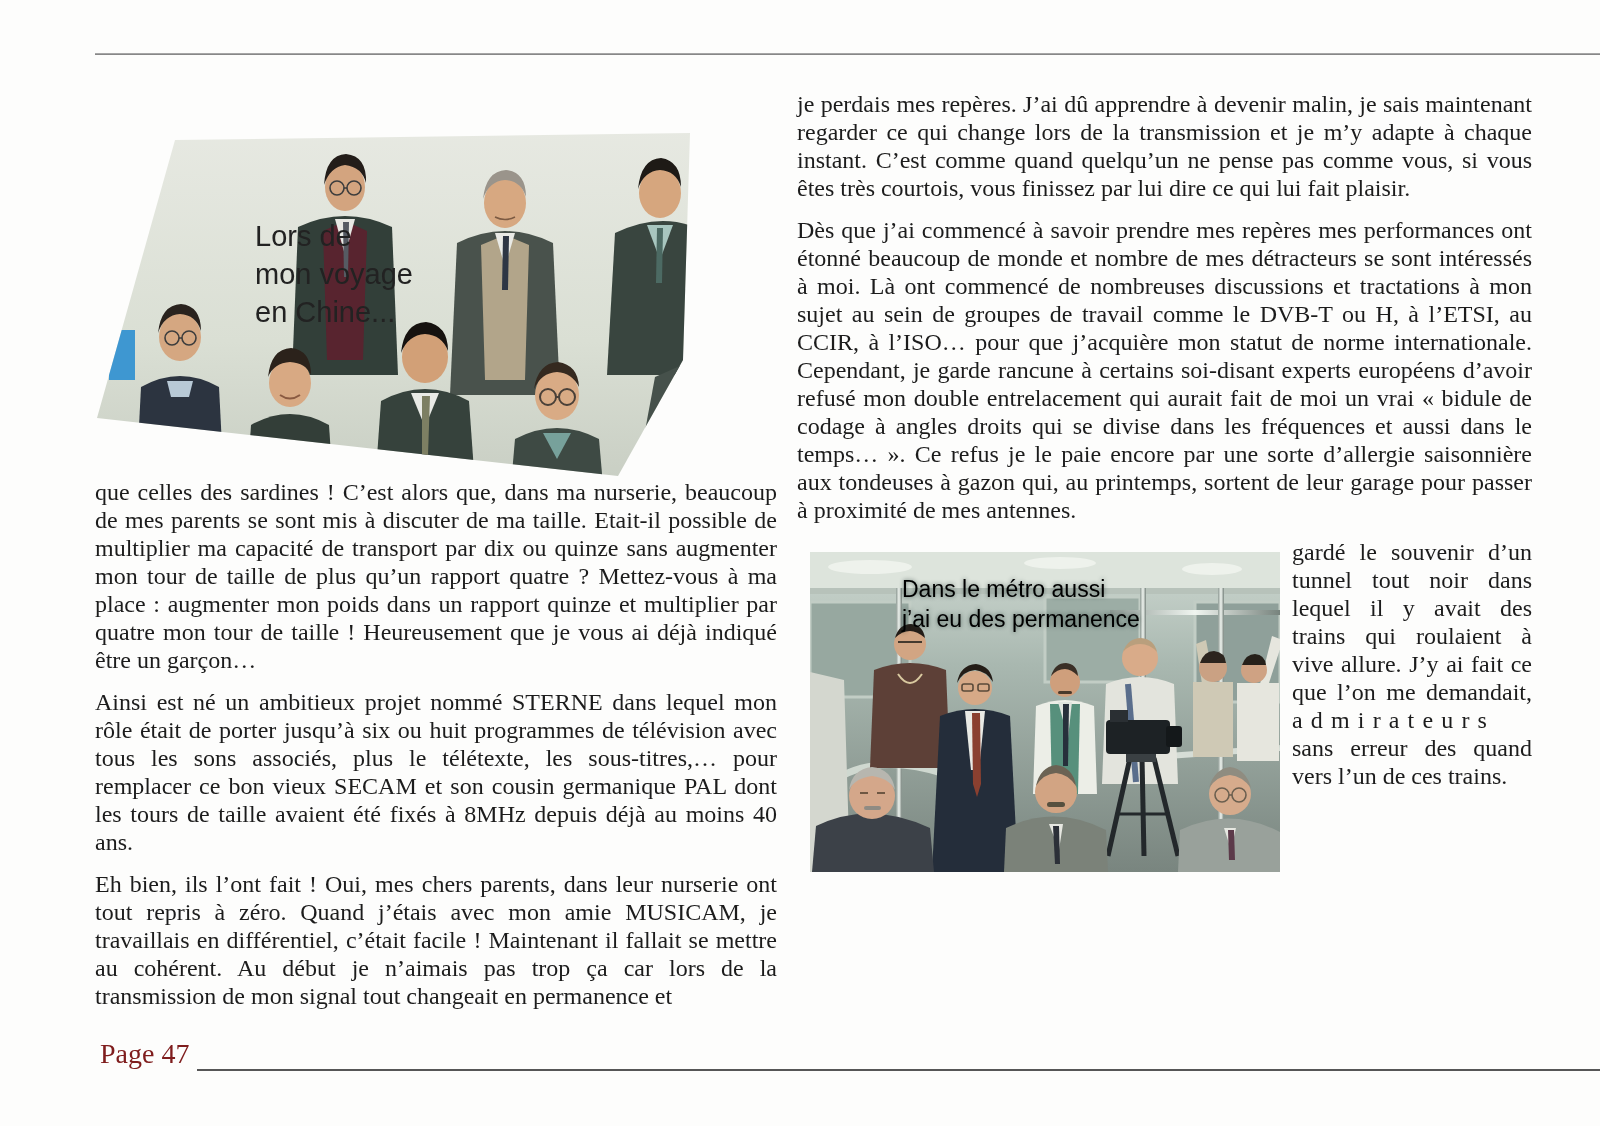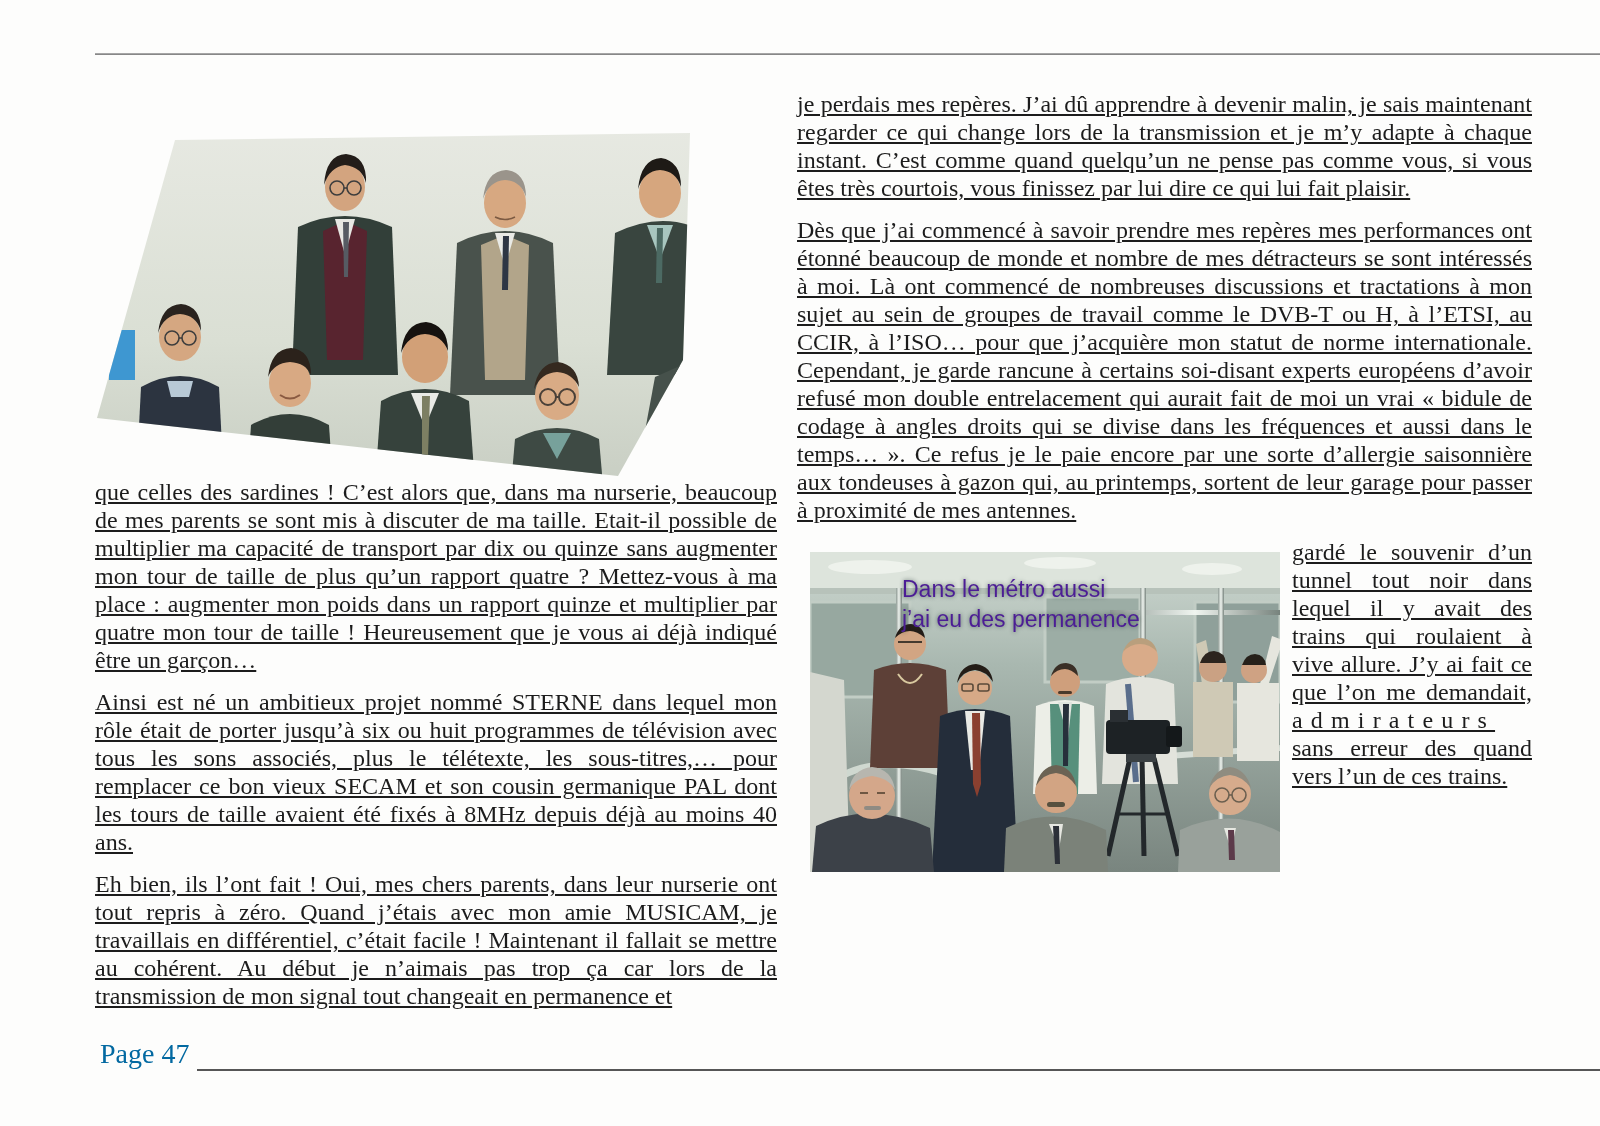--- a/index.html
+++ b/index.html
@@ -6,21 +6,21 @@
   .page {
     position:relative; width:1600px; height:1126px; margin:0 auto;
     background:#fdfdfc; overflow:hidden;
     font-family:"Liberation Serif", serif; color:#1c1c1c;
   }
   .rule { position:absolute; }
   .top-rule { left:95px; top:53px; width:1505px; height:2px;
     background:linear-gradient(#b5b5b5,#787878); }
   .bottom-rule { left:197px; top:1069px; width:1403px; height:2px; background:#565656; }
 
-  .col { position:absolute; text-align:justify; font-size:24px; line-height:28px;text-decoration:underline; }
+  .col { position:absolute; text-align:justify; font-size:24px; line-height:28px; }
   .col p { margin:0 0 14px 0; }
   .col p:last-child { margin-bottom:0; }
   .col-left  { left:95px;  top:478px; width:682px; }
   .col-right { left:797px; top:90px;  width:735px; }
   p.intro { text-align-last:justify; -moz-text-align-last:justify; margin-bottom:0 !important; }
   .spaced { letter-spacing:0.34em; }
 
   
   .china-photo {
     position:absolute; left:95px; top:125px; width:605px; height:360px;
@@ -35,27 +35,27 @@
 
   
   .metro-photo {
     float:left; width:470px; height:320px; margin:14px 12px 0 13px;
     position:relative; background:#8b958f;
   }
   .metro-photo svg { display:block; }
   .metro-caption {
     position:absolute; left:92px; top:22px;
     font-family:"Liberation Sans", sans-serif; font-size:23px; line-height:30px;
-    color:#4c1d95; text-shadow:0 0 4px rgba(35,55,50,.65);
+    color:#000000; text-shadow:0 0 4px rgba(35,55,50,.65);
   }
   .metro-caption span { display:block; }
 
   .page-number {
     position:absolute; left:100px; top:1038px;
-    font-size:28px; line-height:32px; color:#0369a1;
+    font-size:28px; line-height:32px; color:#7f1d1d;
   }
 </style>
 </head>
 <body>
 
 <div class="page">
 
   <div class="rule top-rule"></div>
 
   <div class="china-photo">
@@ -136,20 +136,25 @@
         <path d="M448,308 L476,308 L462,334 Z" fill="#77a19b"></path>
         <ellipse cx="462" cy="270" rx="22" ry="25" fill="#d9ab85"></ellipse>
         <path d="M439,264 Q443,238 463,237 Q483,240 484,262 Q477,248 462,247 Q446,248 439,264 Z" fill="#35291f"></path>
         <g stroke="#4a4038" stroke-width="2" fill="none">
           <circle cx="453" cy="272" r="8"></circle>
             <circle cx="472" cy="272" r="8"></circle>
             <line x1="461" y1="272" x2="464" y2="272"></line>
         </g>
       </g>
     </svg>
+    <div class="china-caption">
+      <span>Lors de</span>
+      <span>mon voyage</span>
+      <span>en Chine...</span>
+    </div>
   </div>
 
   <div class="col col-left">
     <p>que celles des sardines ! C’est alors que, dans ma nurserie, beaucoup de mes parents se sont mis à discuter de ma taille. Etait-il possible de multiplier ma capacité de transport par dix ou quinze sans augmenter mon tour de taille de plus qu’un rapport quatre ? Mettez-vous à ma place : augmenter mon poids dans un rapport quinze et multiplier par quatre mon tour de taille ! Heureusement que je vous ai déjà indiqué être un garçon…</p>
     <p>Ainsi est né un ambitieux projet nommé STERNE dans lequel mon rôle était de porter jusqu’à six ou huit programmes de télévision avec tous les sons associés, plus le télétexte, les sous-titres,… pour remplacer ce bon vieux SECAM et son cousin germanique PAL dont les tours de taille avaient été fixés à 8MHz depuis déjà au moins 40 ans.</p>
     <p>Eh bien, ils l’ont fait ! Oui, mes chers parents, dans leur nurserie ont tout repris à zéro. Quand j’étais avec mon amie MUSICAM, je travaillais en différentiel, c’était facile ! Maintenant il fallait se mettre au cohérent. Au début je n’aimais pas trop ça car lors de la transmission de mon signal tout changeait en permanence et</p>
   </div>
 
   <div class="col col-right">
     <p>je perdais mes repères. J’ai dû apprendre à devenir malin, je sais maintenant regarder ce qui change lors de la transmission et je m’y adapte à chaque instant. C’est comme quand quelqu’un ne pense pas comme vous, si vous êtes très courtois, vous finissez par lui dire ce qui lui fait plaisir.</p>

